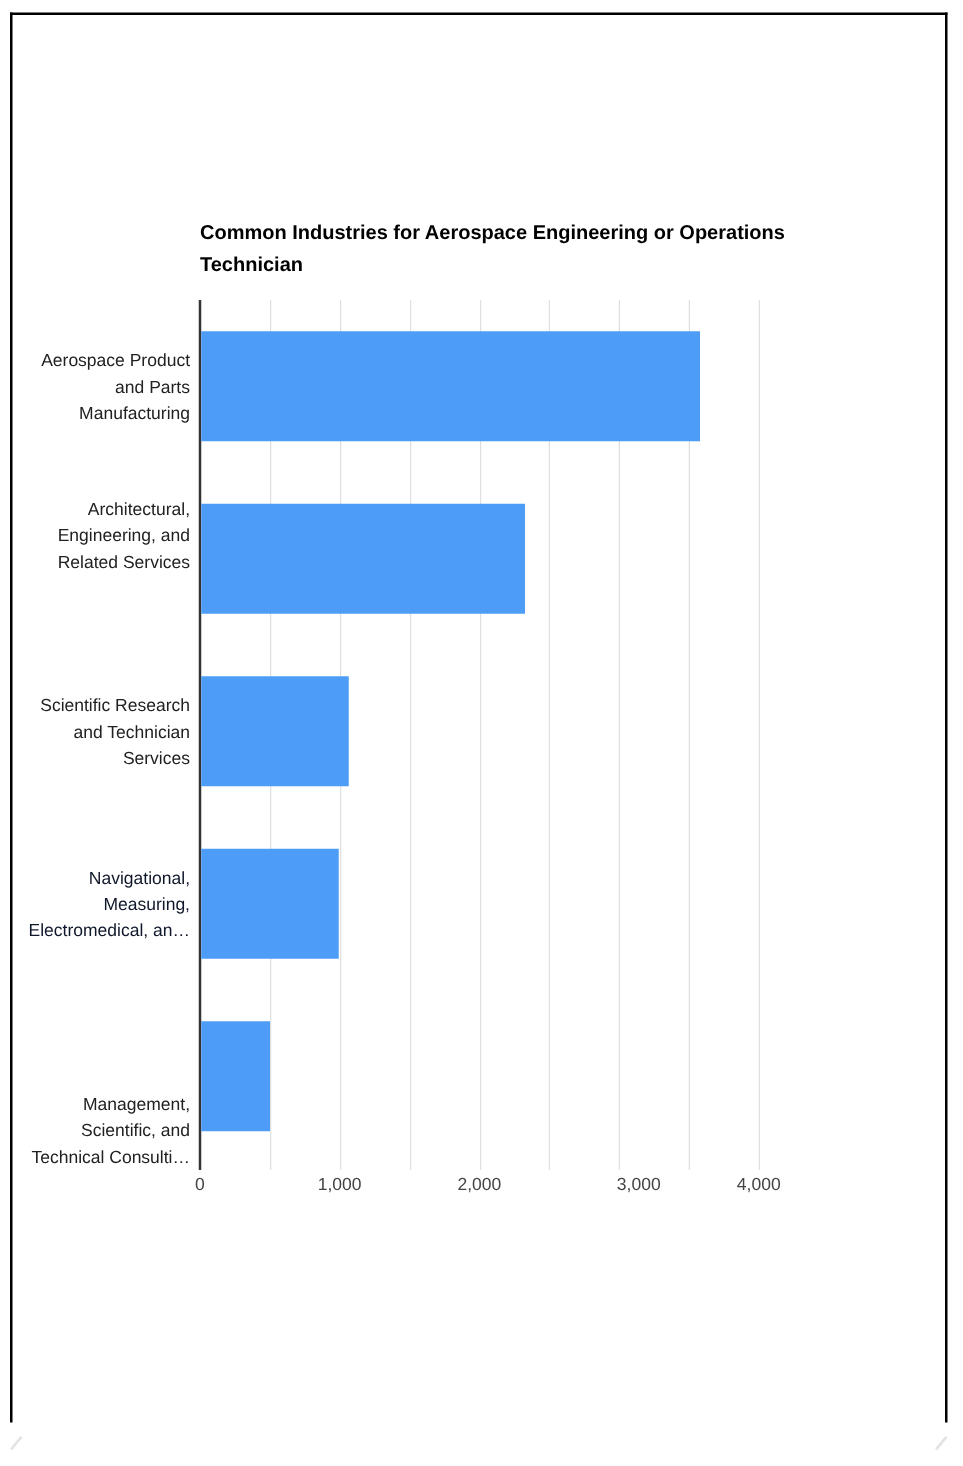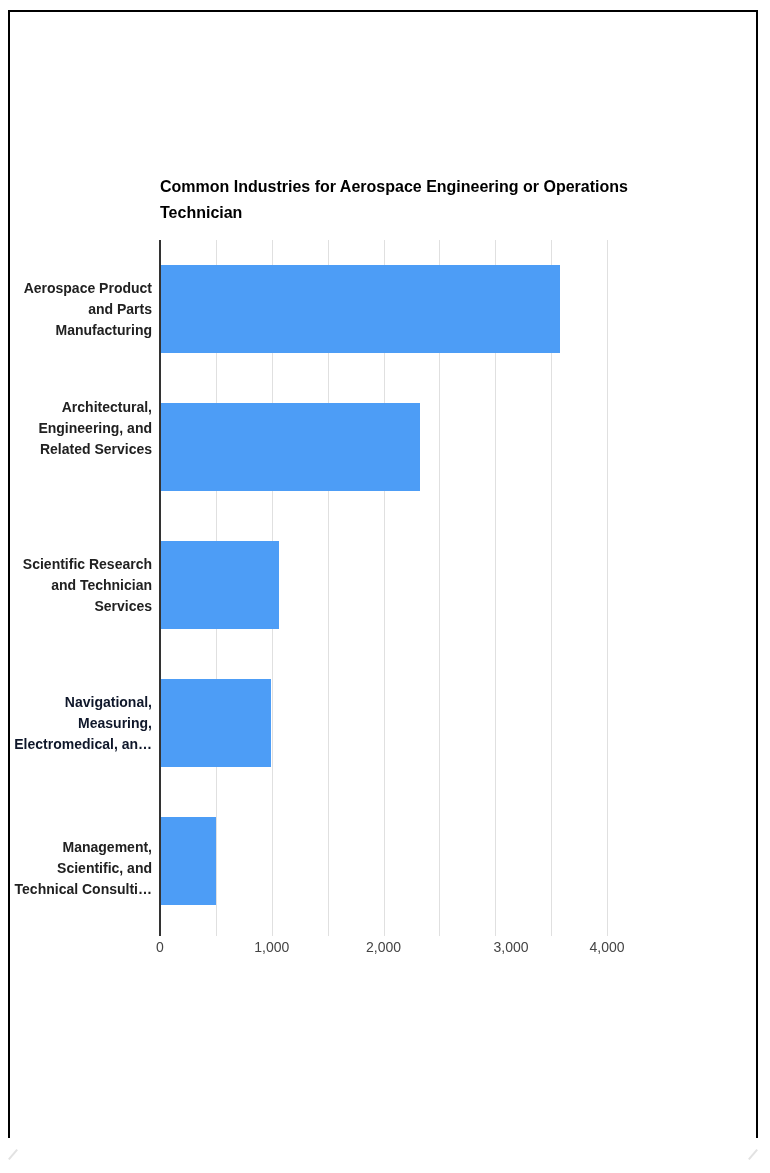--- a/index.html
+++ b/index.html
@@ -19,21 +19,21 @@
                  font-size:16px; font-weight:700; color:#000; line-height:26px; }
 
   .plot { position:absolute; left:0; top:0; width:770px; height:1173px; }
 
   .gridline { position:absolute; width:1px; background:#e0e0e0; }
   .gridline.baseline { width:2px; background:#333333; }
 
   .bar { position:absolute; background:#4d9df6; }
 
   .cat-label { position:absolute; left:10px; width:142px; text-align:right;
-               font-size:14px; line-height:21px; color:#212121;font-weight:bold; }
+               font-size:14px; line-height:21px; color:#212121; }
 
   .x-tick-label { position:absolute; width:90px; margin-left:-45px; text-align:center;
                   font-size:14px; color:#444444; top:939px; }
 </style>
 </head>
 <body>
 
 <div id="stage">
 
   <div class="page-frame"></div>
@@ -78,21 +78,21 @@
         <div class="cat-label" style="top: 553.5px; color: rgb(33, 33, 33);">
           <div>Scientific Research</div>
           <div>and Technician</div>
           <div>Services</div>
         </div>
         <div class="cat-label" style="top: 691.5px; color: #0f172a;">
           <div>Navigational,</div>
           <div>Measuring,</div>
           <div>Electromedical, an…</div>
         </div>
-        <div class="cat-label" style="top: 837px; color: rgb(33, 33, 33);">
+        <div class="cat-label" style="top: 873px; color: rgb(33, 33, 33);">
           <div>Management,</div>
           <div>Scientific, and</div>
           <div>Technical Consulti…</div>
         </div>
       </div>
     <div id="x-axis-labels">
         <div class="x-tick-label" style="left: 160px; color: rgb(68, 68, 68);">0</div>
         <div class="x-tick-label" style="left: 271.75px; color: rgb(68, 68, 68);">1,000</div>
         <div class="x-tick-label" style="left: 383.5px; color: rgb(68, 68, 68);">2,000</div>
         <div class="x-tick-label" style="left: 511px; color: rgb(68, 68, 68);">3,000</div>

